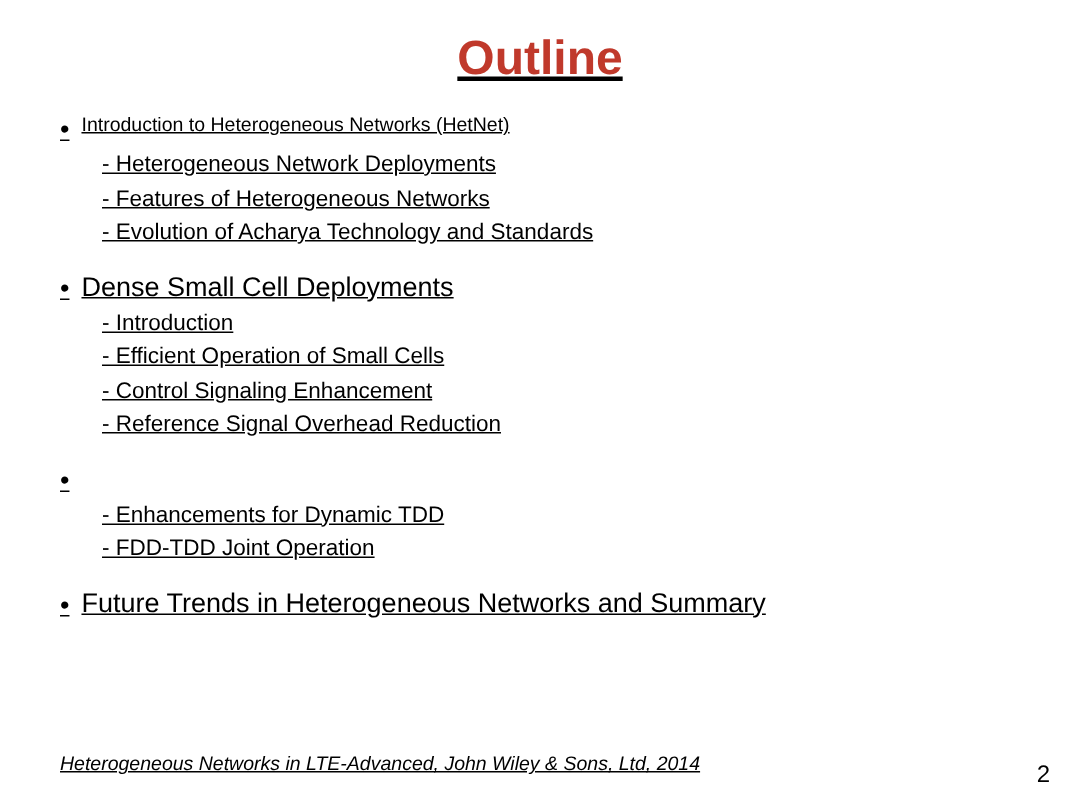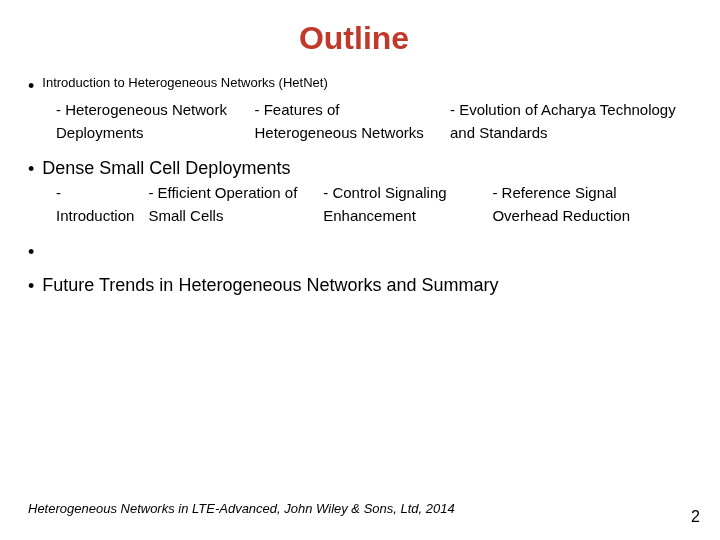--- a/index.html
+++ b/index.html
@@ -14,23 +14,24 @@
       background: #ffffff;
       font-family: Arial, sans-serif;
       position: relative;
       overflow: hidden;
     }
 
     .slide-container {
       width: 720px;
       height: 540px;
       background: #ffffff;
-      padding: 20px 40px 20px 28px;
+      padding: 20px 40px 20px 40px;
       display: flex;
       flex-direction: column;
+      text-decoration: underline;
     }
 
     .title {
       text-align: center;
       font-size: 32px;
       font-weight: bold;
       color: #c0392b;
       margin-bottom: 18px;
       font-family: Arial, sans-serif;
     }
@@ -62,22 +63,22 @@
       font-weight: normal;
     }
 
     .bullet-main .bullet-text.large {
       font-size: 18px;
     }
 
     .sub-items {
       margin-left: 28px;
       display: flex;
-      flex-direction: row;
-      gap: 14px;
+      flex-direction: column;
+      gap: 0;
       margin-bottom: 4px;
     }
 
     .sub-item {
       font-size: 15px;
       color: #000;
       line-height: 1.5;
     }
 
     .footer {
@@ -143,20 +144,24 @@
         <span class="sub-item">- Efficient Operation of Small Cells</span>
         <span class="sub-item">- Control Signaling Enhancement</span>
         <span class="sub-item">- Reference Signal Overhead Reduction</span>
       </div>
     </div>
 
     <div class="section-group">
       <div class="bullet-main">
         <span class="bullet-symbol">•</span>
       </div>
+      <div class="sub-items">
+        <span class="sub-item">- Enhancements for Dynamic TDD</span>
+        <span class="sub-item">- FDD-TDD Joint Operation</span>
+      </div>
     </div>
 
     <div class="section-group">
       <div class="bullet-main">
         <span class="bullet-symbol">•</span>
         <span class="bullet-text large">Future Trends in Heterogeneous Networks and Summary</span>
       </div>
     </div>
 
   </div>

